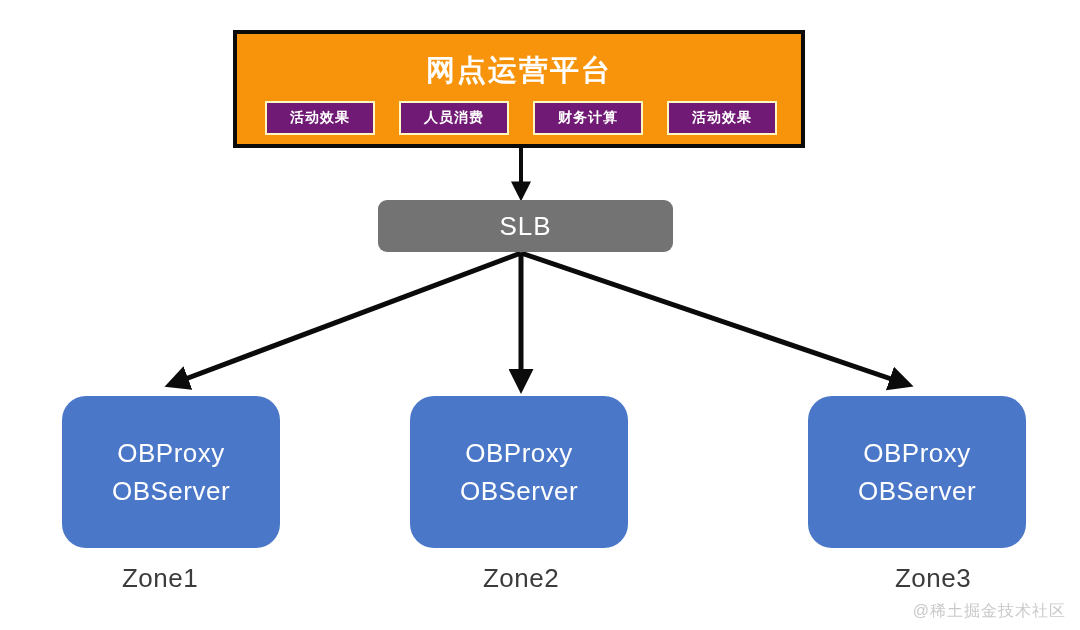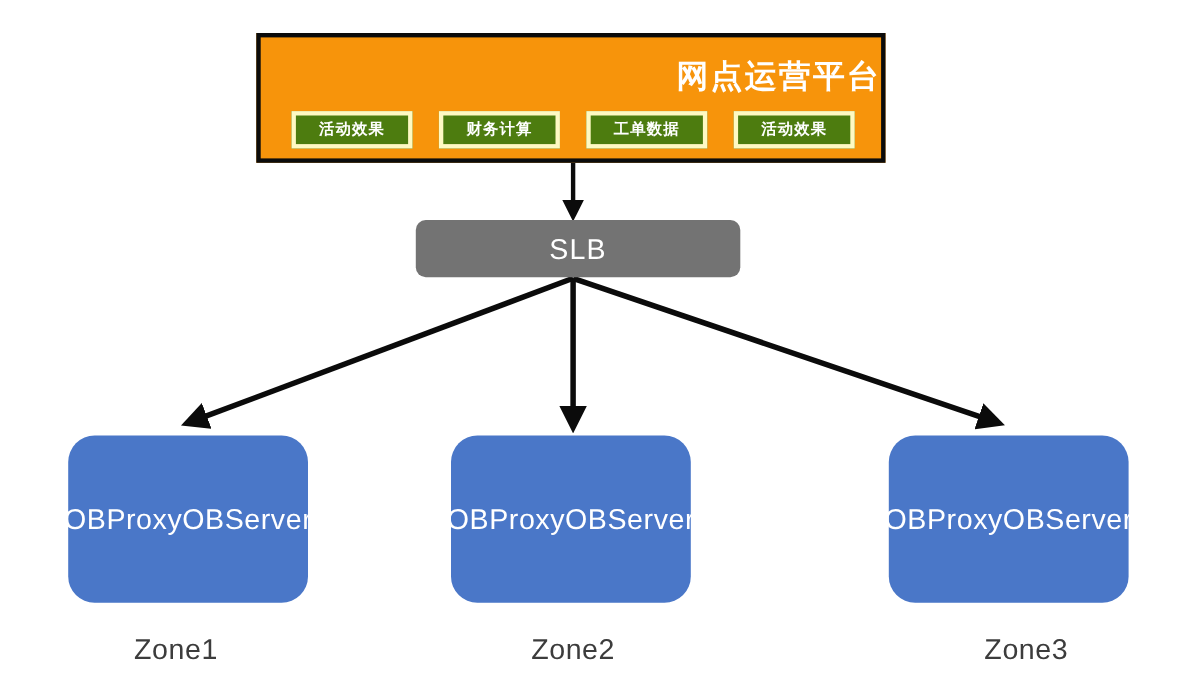--- a/index.html
+++ b/index.html
@@ -38,40 +38,40 @@
     background: #F7940B;
     border: 4px solid #0b0b0b;
     box-sizing: border-box;
     z-index: 3;
   }
   .platform-title {
     position: absolute;
     left: 0;
     top: 16px;
     width: 100%;
-    text-align: right;
+    text-align: center;
     color: #ffffff;
     font-size: 29px;
     font-weight: bold;
     letter-spacing: 2px;
     line-height: 40px;
   }
   .pill-row {
     position: absolute;
     left: 28px;
     top: 67px;
     width: 512px;
     display: flex;
     justify-content: space-between;
   }
   .pill {
     width: 110px;
     height: 34px;
-    background: #4d7c0f;
-    border: 4px solid #fef9c3;
+    background: #701a75;
+    border: 2px solid #fef9c3;
     border-radius: 0;
     box-sizing: border-box;
     color: #ffffff;
     font-size: 14px;
     font-weight: bold;
     letter-spacing: 1px;
     display: flex;
     align-items: center;
     justify-content: center;
   }
@@ -98,20 +98,21 @@
   
   .zone-node {
     position: absolute;
     top: 396px;
     width: 218px;
     height: 152px;
     background: #4A77C8;
     border-radius: 24px;
     box-sizing: border-box;
     display: flex;
+    flex-direction: column;
     align-items: center;
     justify-content: center;
     z-index: 3;
   }
   .zone-node .line {
     color: #ffffff;
     font-size: 26px;
     line-height: 38px;
     letter-spacing: 0.5px;
   }
@@ -122,21 +123,20 @@
   
   .zone-caption {
     position: absolute;
     top: 563px;
     width: 218px;
     text-align: center;
     color: #3c3c3c;
     font-size: 26px;
     letter-spacing: 0.5px;
     z-index: 3;
-    margin-top: 12px;
   }
   #zone-caption-1 { left: 51px; }
   #zone-caption-2 { left: 412px; }
   #zone-caption-3 { left: 824px; }
 
   
   .watermark {
     position: absolute;
     right: 14px;
     bottom: 8px;
@@ -164,22 +164,22 @@
 
     <line x1="521" y1="253" x2="521" y2="386" stroke="#0b0b0b" stroke-width="5" marker-end="url(#arrowhead)"></line>
 
     <line x1="521" y1="253" x2="906" y2="384" stroke="#0b0b0b" stroke-width="5" marker-end="url(#arrowhead)"></line>
   </svg>
 
   <div class="platform-box">
     <div class="platform-title">网点运营平台</div>
     <div class="pill-row">
       <div class="pill">活动效果</div>
+      <div class="pill">人员消费</div>
       <div class="pill">财务计算</div>
-      <div class="pill">工单数据</div>
       <div class="pill">活动效果</div>
     </div>
   </div>
 
   <div class="slb-box">SLB</div>
 
   <div class="zone-node" id="zone-node-1">
     <div class="line">OBProxy</div>
     <div class="line">OBServer</div>
   </div>
@@ -191,14 +191,15 @@
 
   <div class="zone-node" id="zone-node-3">
     <div class="line">OBProxy</div>
     <div class="line">OBServer</div>
   </div>
 
   <div class="zone-caption" id="zone-caption-1">Zone1</div>
   <div class="zone-caption" id="zone-caption-2">Zone2</div>
   <div class="zone-caption" id="zone-caption-3">Zone3</div>
 
+  <div class="watermark">@稀土掘金技术社区</div>
 
 </div>
 
 </body></html>

